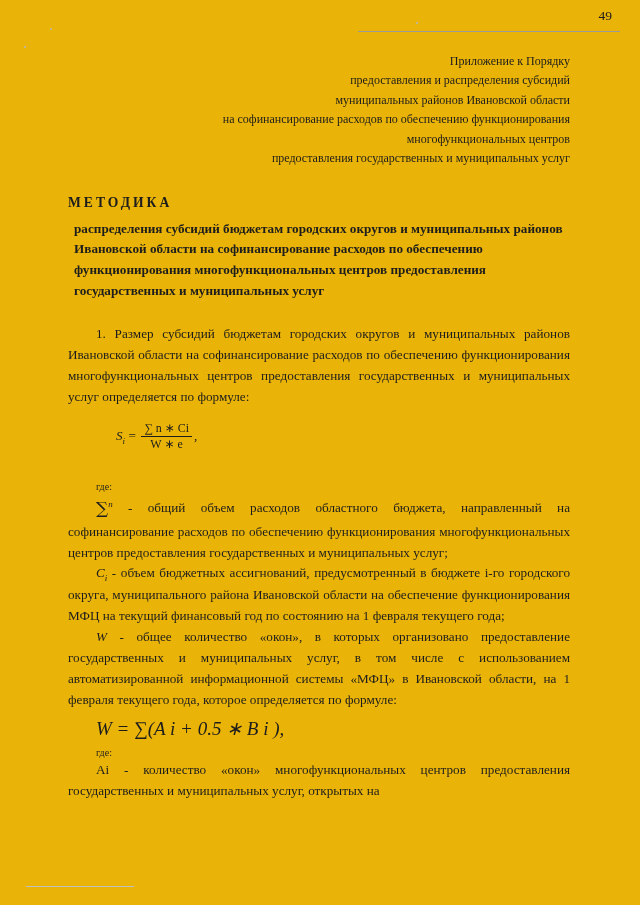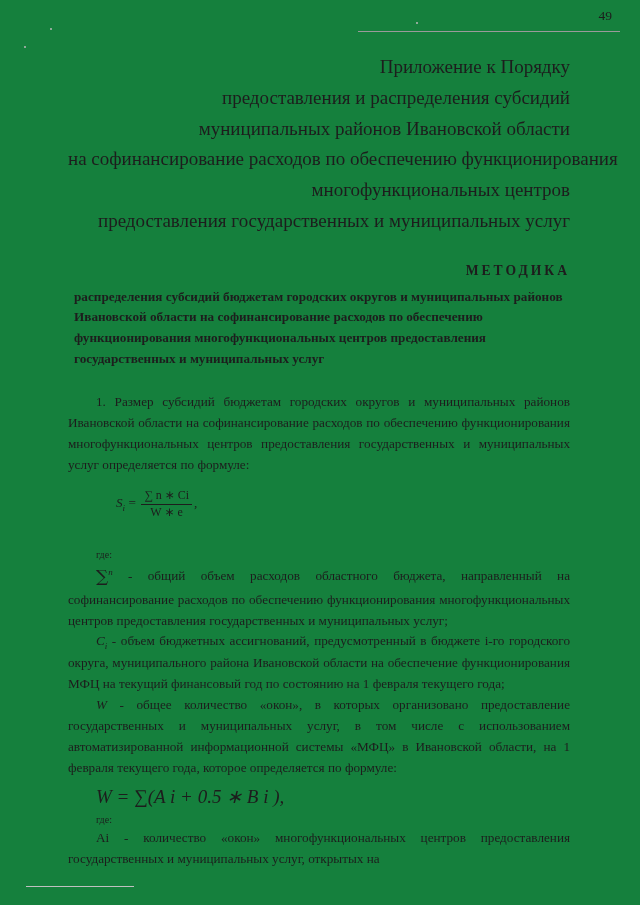--- a/index.html
+++ b/index.html
@@ -12,21 +12,21 @@
     height: 905px;
     font-family: "Liberation Serif", serif;
     color: #1d1d1d;
     position: relative;
     overflow: hidden;
   }
   .page {
     position: relative;
     width: 640px;
     height: 905px;
-    background: #15803d;
+    background: #eab308;
     box-sizing: border-box;
   }
   
   .speck {
     position: absolute;
     background: #b9b9b9;
     border-radius: 50%;
   }
   .speck.s1 { left: 50px; top: 28px; width: 2px; height: 2px; }
   .speck.s2 { left: 416px; top: 22px; width: 2px; height: 2px; }
@@ -54,29 +54,29 @@
     font-size: 13.5px;
   }
   .content {
     position: absolute;
     left: 68px;
     top: 52px;
     width: 502px;
   }
   .header-block {
     text-align: right;
-    font-size: 19px;
+    font-size: 12px;
     line-height: 1.62;
     margin-bottom: 26px;
   }
   .header-block div {
     white-space: nowrap;
   }
   .title-main {
-    text-align: right;
+    text-align: left;
     font-weight: bold;
     font-size: 13.6px;
     letter-spacing: 3px;
     margin-bottom: 8px;
   }
   .title-sub {
     text-align: left;
     font-weight: bold;
     font-size: 13.2px;
     line-height: 1.58;

